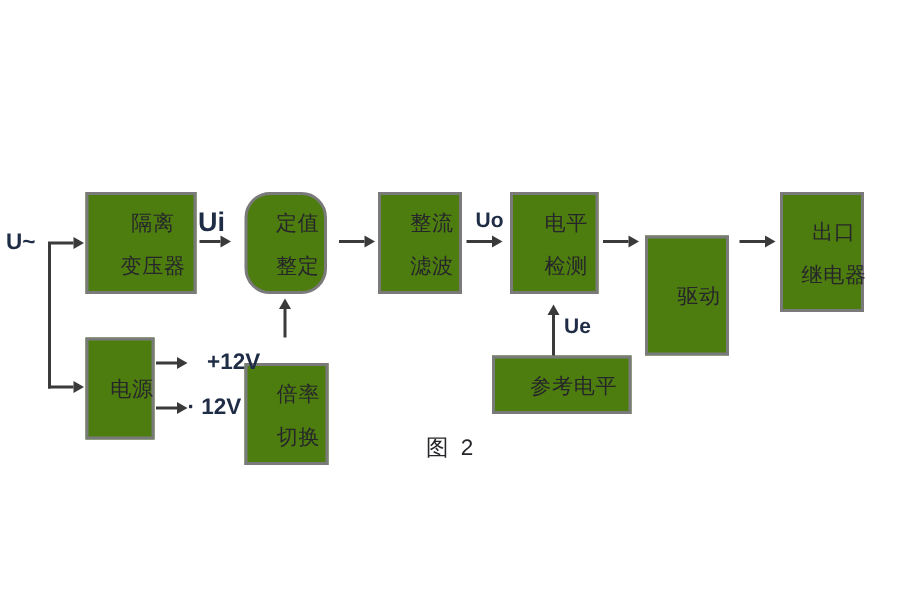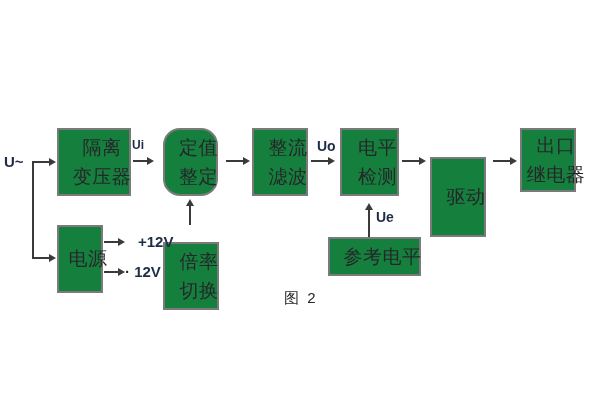--- a/index.html
+++ b/index.html
@@ -16,40 +16,40 @@
   .canvas{
     position:relative;
     width:600px;height:400px;
     background:#ffffff;
     overflow:hidden;
   }
   .box{
     position:absolute;
     box-sizing:border-box;
     border:2px solid var(--box-border);
-    background:#15803d;
+    background:#4d7c0f;
     display:flex;
     flex-direction:column;
     align-items:center;
     justify-content:center;
     gap:9px;
-    font-size:19px;
+    font-size:14px;
     line-height:20px;
     color:var(--text);
     letter-spacing:0.5px;
     padding-left:16px;
   }
   .box span{display:block;white-space:nowrap;}
   
   .b-isolation {left:57px;  top:128px; width:74px; height:68px;}
   .b-setpoint  {left:163px; top:128px; width:55px; height:68px;border-radius:17px;}
   .b-rectifier {left:252px; top:128px; width:56px; height:68px;}
   .b-level     {left:340px; top:128px; width:59px; height:68px;}
   .b-drive     {left:430px; top:128px; width:56px; height:80px;margin-top:29px;}
-  .b-relay     {left:520px; top:128px; width:56px; height:64px;align-items:center;}
+  .b-relay     {left:520px; top:128px; width:56px; height:80px;align-items:center;}
   
   .b-power     {left:57px;  top:225px; width:46px; height:68px;}
   .b-mult      {left:163px; top:242px; width:56px; height:68px;justify-content:center;}
   .b-ref       {left:328px; top:237px; width:93px; height:39px;}
 
   .hline{position:absolute;height:2px;background:var(--line);}
   .vline{position:absolute;width:2px;background:var(--line);}
   .tri-r{position:absolute;width:0;height:0;
          border-top:4px solid transparent;border-bottom:4px solid transparent;
          border-left:7px solid var(--line);}
@@ -113,21 +113,21 @@
     <span>电源</span>
   </div>
   <div class="box b-mult">
     <span>倍率</span>
     <span>切换</span>
   </div>
   <div class="box b-ref">
     <span>参考电平</span>
   </div>
 
-  <div class="siglabel" style="left:132px;top:138px;font-size:12px;text-align:center;">Ui</div>
+  <div class="siglabel" style="left:132px;top:138px;font-size:18px;text-align:center;">Ui</div>
   <div class="hline" style="left:133px;top:160px;width:14px;"></div>
   <div class="tri-r" style="left:147px;top:157px;"></div>
 
   <div class="hline" style="left:226px;top:160px;width:17px;"></div>
   <div class="tri-r" style="left:243px;top:157px;"></div>
 
   <div class="siglabel" style="left:317px;top:138px;font-size:14px;">Uo</div>
   <div class="hline" style="left:311px;top:160px;width:17px;"></div>
   <div class="tri-r" style="left:328px;top:157px;"></div>
 

